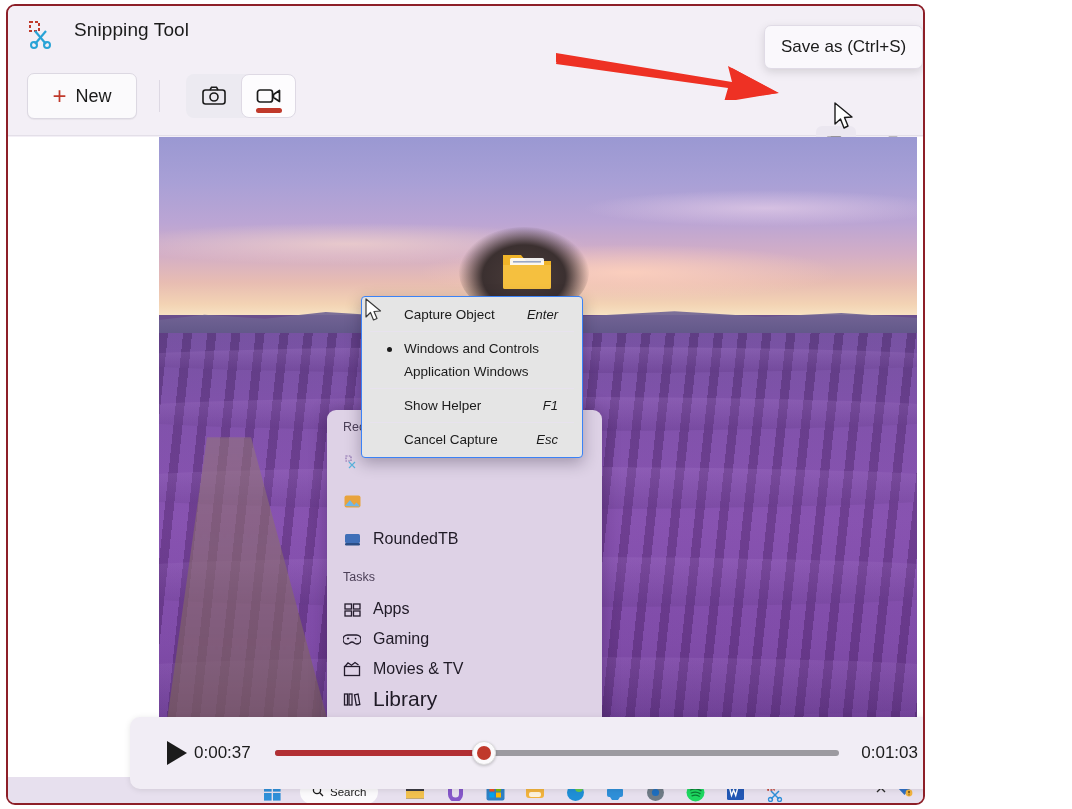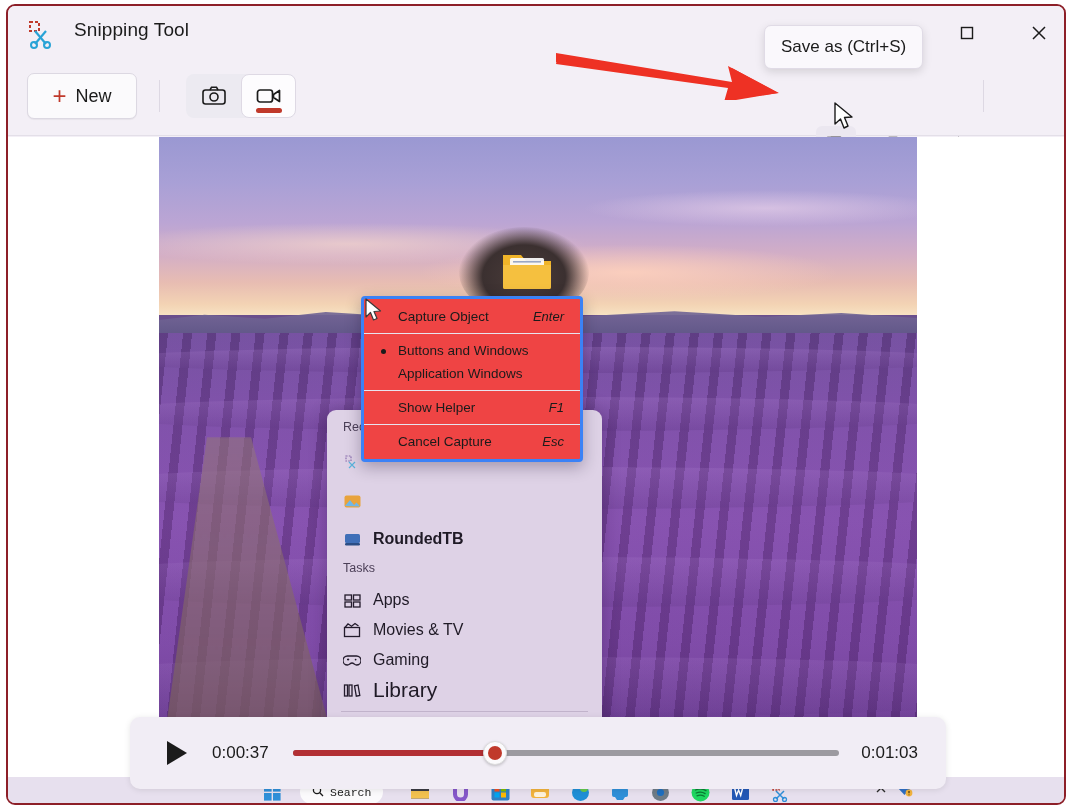--- a/index.html
+++ b/index.html
@@ -7,21 +7,21 @@
     width: 1072px; height: 809px;
     background: #ffffff;
     font-family: "Liberation Sans", sans-serif;
     overflow: hidden;
   }
 
   
   #app-window {
     position: absolute;
     left: 6px; top: 4px;
-    width: 1060px; height: 801px;
+    width: 919px; height: 801px;
     background: #f3eff6;
     border: 2px solid #8d1f28;
     border-radius: 9px;
     overflow: hidden;
   }
 
   
   #titlebar {
     position: absolute; left: 0; top: 0;
     width: 100%; height: 56px;
@@ -206,25 +206,25 @@
   .sm-item .sm-ico {
     width: 18px; height: 18px; display:flex; align-items:center; justify-content:center;
   }
   .sm-item .sm-lbl { font-size: 14.5px; color: #1f1a26; }
   #sm-divider { height: 1px; background: rgba(90,70,110,.22); margin: 6px 14px; }
 
   
   #ctx-menu {
     position: absolute; left: 353px; top: 290px;
     width: 222px;
-    background: #ef4444;
-    border: 3px solid #3b82f6;
+    background: #e5e5e5;
+    border: 1px solid #3b82f6;
     border-radius: 4px;
     box-shadow: 0 5px 16px rgba(20,10,35,.30);
-    padding: 6px 0;
+    padding: 6px 8px;
     z-index: 30;
   }
   .ctx-item {
     position: relative;
     height: 23px;
     display: flex; align-items: center;
     padding: 0 16px 0 34px;
     font-size: 13.5px; color: #1b1b1b;
   }
   .ctx-item .ctx-key {
@@ -240,21 +240,21 @@
   #player-bar {
     position: absolute; left: 122px; top: 711px;
     width: 816px; height: 72px;
     background: #f1edf5;
     border-radius: 10px;
     box-shadow: 0 1px 6px rgba(0,0,0,.10);
     display: flex; align-items: center;
     z-index: 40;
   }
   #btn-play { margin-left: 30px; width: 34px; height: 34px; display:flex; align-items:center; justify-content:center; }
-  #time-current { margin-left: 18px; font-size: 17px; color: #1b1b1b; }
+  #time-current { font-size: 17px; color: #1b1b1b; }
   #seek-wrap { position: relative; flex: 1; height: 20px; margin: 0 22px 0 24px; }
   #seek-track {
     position:absolute; left:0; top: 7px; width: 100%; height: 6px;
     background: #9c9aa0; border-radius: 3px;
   }
   #seek-fill {
     position:absolute; left:0; top: 7px; width: 37%; height: 6px;
     background: #b22f34; border-radius: 3px;
   }
   #seek-thumb {
@@ -287,21 +287,21 @@
     position: relative;
   }
   .tb-app .dot {
     position:absolute; bottom: -1px; left: 50%; margin-left:-3px;
     width: 6px; height: 2px; border-radius:1px; background:#555;
   }
   #tb-search {
     height: 24px; padding: 0 12px; margin-left: 8px;
     background: #fbfaFc; border-radius: 12px;
     display:flex; align-items:center; gap:6px;
-    font-size: 11.5px; color:#1b1b1b;font-family:Liberation Mono, monospace;
+    font-size: 11.5px; color:#1b1b1b;
   }
   #tb-right { position:absolute; right: 4px; display:flex; align-items:center; gap: 8px; }
 </style>
 </head>
 <body>
 
 <div id="app-window">
 
   <div id="titlebar">
     <span id="app-icon">
@@ -458,61 +458,61 @@
         <div class="sm-item" style="margin-top:8px;">
           <span class="sm-ico">
             <svg width="17" height="15" viewBox="0 0 17 15">
               <rect x="0.5" y="1.5" width="16" height="12" rx="2" fill="#e8a33d"></rect>
               <path d="M1 12 L6 6 L10 11 L12.5 8.5 L16 12.5 Z" fill="#6fb7e8"></path>
             </svg>
           </span>
           <span class="sm-lbl"></span>
         </div>
 
-        <div class="sm-item" style="margin-top:8px;font-weight:bold;">
+        <div class="sm-item" style="margin-top:8px;">
           <span class="sm-ico">
             <svg width="17" height="15" viewBox="0 0 17 15">
               <rect x="1" y="2" width="15" height="9" rx="1.5" fill="#3f6fb8"></rect>
               <rect x="1" y="11" width="15" height="2.5" rx="1.2" fill="#2b4e85"></rect>
             </svg>
           </span>
           <span class="sm-lbl" style="font-size:16px;">RoundedTB</span>
         </div>
 
-        <div class="sm-section-label" style="margin-top:7px;">Tasks</div>
+        <div class="sm-section-label" style="margin-top:16px;">Tasks</div>
 
         <div class="sm-item" style="margin-top:10px;">
           <span class="sm-ico">
             <svg width="17" height="17" viewBox="0 0 17 17">
               <rect x="1" y="3" width="6.5" height="5" fill="none" stroke="#231b2c" stroke-width="1.3"></rect>
               <rect x="9.5" y="3" width="6.5" height="5" fill="none" stroke="#231b2c" stroke-width="1.3"></rect>
               <rect x="1" y="10" width="6.5" height="5" fill="none" stroke="#231b2c" stroke-width="1.3"></rect>
               <rect x="9.5" y="10" width="6.5" height="5" fill="none" stroke="#231b2c" stroke-width="1.3"></rect>
             </svg>
           </span>
           <span class="sm-lbl" style="font-size:16px;">Apps</span>
         </div>
         <div class="sm-item">
           <span class="sm-ico">
-            <svg width="18" height="16" viewBox="0 0 18 16">
-              <rect x="1.5" y="5.5" width="15" height="9" fill="none" stroke="#231b2c" stroke-width="1.3"></rect>
-              <path d="M2 5.5 L5 1.8 L8.5 4.2 L12 1.5 L15.5 4" fill="none" stroke="#231b2c" stroke-width="1.3"></path>
-            </svg>
-          </span>
-          <span class="sm-lbl" style="font-size:16px;">Movies &amp; TV</span>
-        </div>
-        <div class="sm-item">
-          <span class="sm-ico">
             <svg width="18" height="14" viewBox="0 0 18 14">
               <path d="M4.5 3 h9 a4.5 4.5 0 0 1 0 9 c-2 0 -2.5 -2 -4.5 -2 s-2.5 2 -4.5 2 a4.5 4.5 0 0 1 0 -9 Z" fill="none" stroke="#231b2c" stroke-width="1.3"></path>
               <path d="M4 6.5 h2.2 M5.1 5.4 v2.2" stroke="#231b2c" stroke-width="1.2"></path>
               <circle cx="12.6" cy="6.6" r=".9" fill="#231b2c"></circle>
             </svg>
           </span>
           <span class="sm-lbl" style="font-size:16px;">Gaming</span>
+        </div>
+        <div class="sm-item">
+          <span class="sm-ico">
+            <svg width="18" height="16" viewBox="0 0 18 16">
+              <rect x="1.5" y="5.5" width="15" height="9" fill="none" stroke="#231b2c" stroke-width="1.3"></rect>
+              <path d="M2 5.5 L5 1.8 L8.5 4.2 L12 1.5 L15.5 4" fill="none" stroke="#231b2c" stroke-width="1.3"></path>
+            </svg>
+          </span>
+          <span class="sm-lbl" style="font-size:16px;">Movies &amp; TV</span>
         </div>
         <div class="sm-item">
           <span class="sm-ico">
             <svg width="18" height="15" viewBox="0 0 18 15">
               <rect x="1.5" y="2" width="3" height="11" fill="none" stroke="#231b2c" stroke-width="1.3"></rect>
               <rect x="6" y="2" width="3" height="11" fill="none" stroke="#231b2c" stroke-width="1.3"></rect>
               <path d="M11.5 2.8 L15 2 L16.8 12.4 L13.3 13.2 Z" fill="none" stroke="#231b2c" stroke-width="1.3"></path>
             </svg>
           </span>
           <span class="sm-lbl" style="font-size:21px;">Library</span>
@@ -536,21 +536,21 @@
 
         <div class="ctx-item">
           <span>Capture Object</span>
           <span class="ctx-key">Enter</span>
         </div>
 
         <div class="ctx-sep"></div>
 
         <div class="ctx-item">
           <span class="bullet"></span>
-          <span>Buttons and Windows</span>
+          <span>Windows and Controls</span>
           <span class="ctx-key"></span>
         </div>
         <div class="ctx-item">
           <span>Application Windows</span>
           <span class="ctx-key"></span>
         </div>
 
         <div class="ctx-sep"></div>
 
         <div class="ctx-item">

